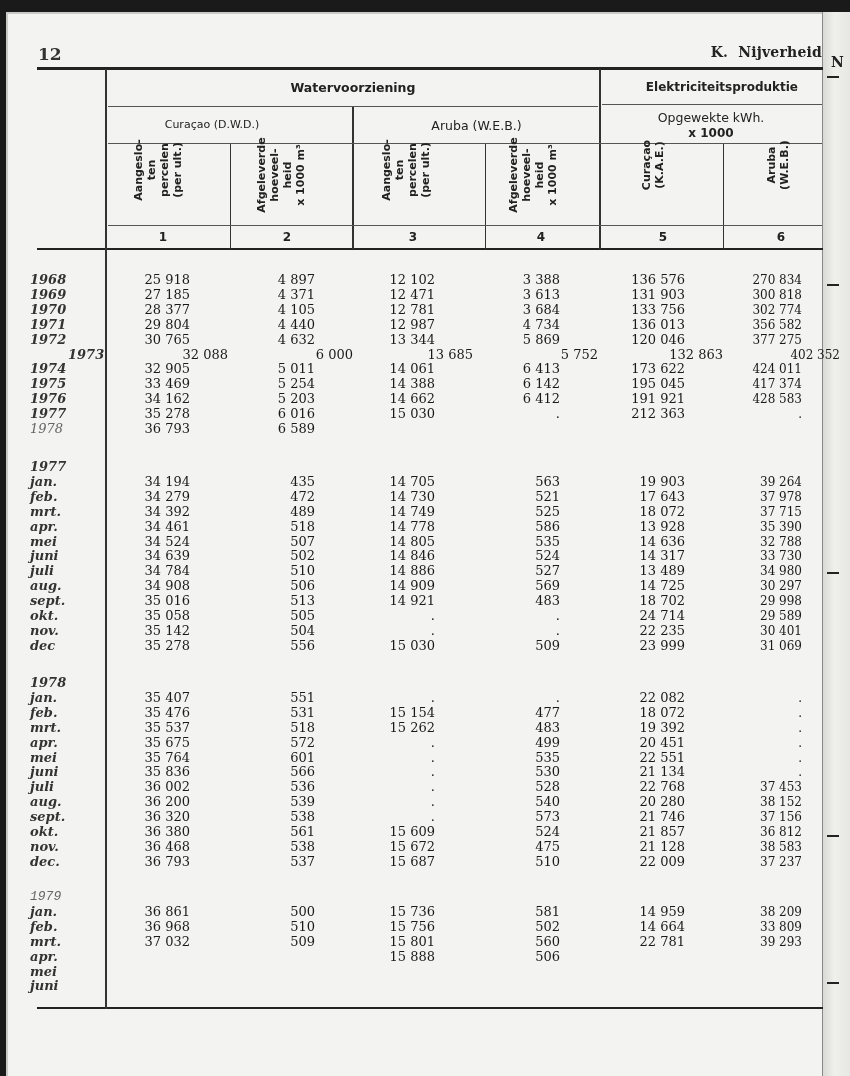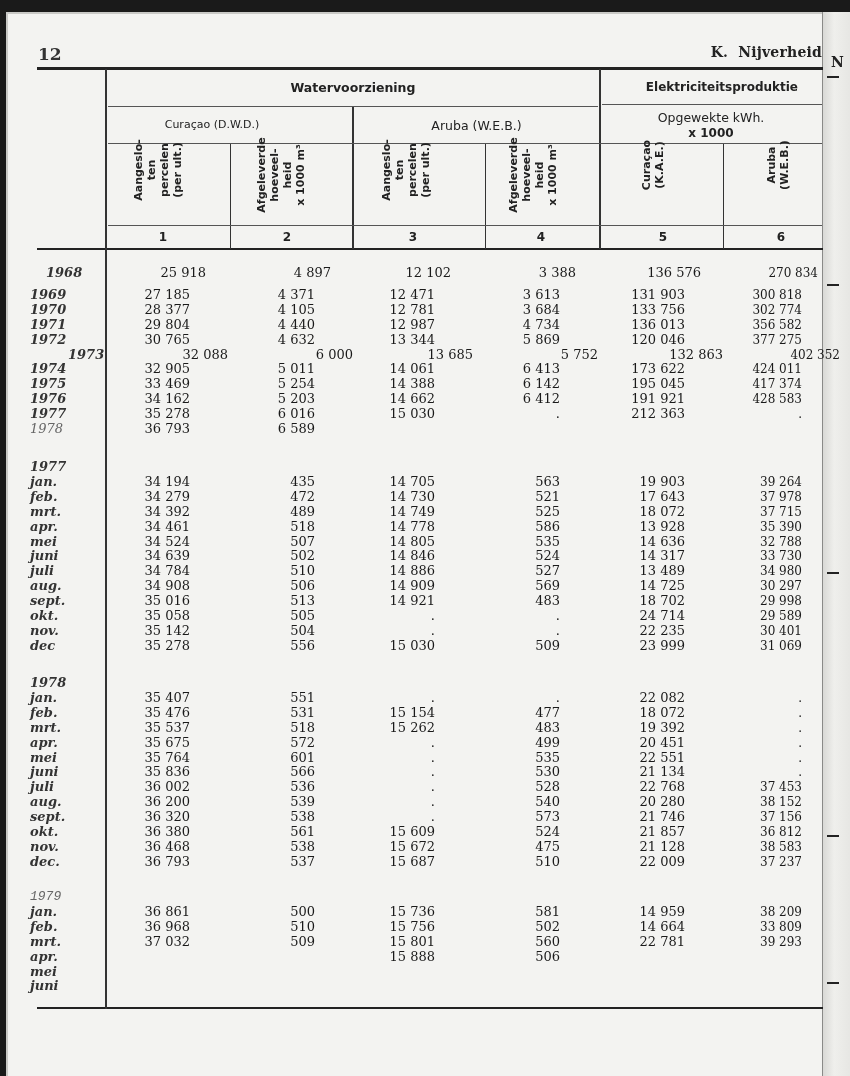--- a/index.html
+++ b/index.html
@@ -133,21 +133,21 @@
 (W.E.B.)</div>
 
 <div class="colnum" style="left:153px;">1</div>
 <div class="colnum" style="left:277px;">2</div>
 <div class="colnum" style="left:403px;">3</div>
 <div class="colnum" style="left:531px;">4</div>
 <div class="colnum" style="left:653px;">5</div>
 <div class="colnum" style="left:771px;">6</div>
 
 <div class="rows" id="rows">
-    <div class="row" style="top: 266px; width: 820px; margin-left: 16px;">
+    <div class="row" style="top: 273px; width: 820px;">
       <span class="lbl">1968</span>
       <span class="c c1">25 918</span>
       <span class="c c2">4 897</span>
       <span class="c c3">12 102</span>
       <span class="c c4">3 388</span>
       <span class="c c5">136 576</span>
       <span class="c c6">270 834</span>
     </div>
     <div class="row" style="top: 287.9px; width: 820px;">
       <span class="lbl">1969</span>

